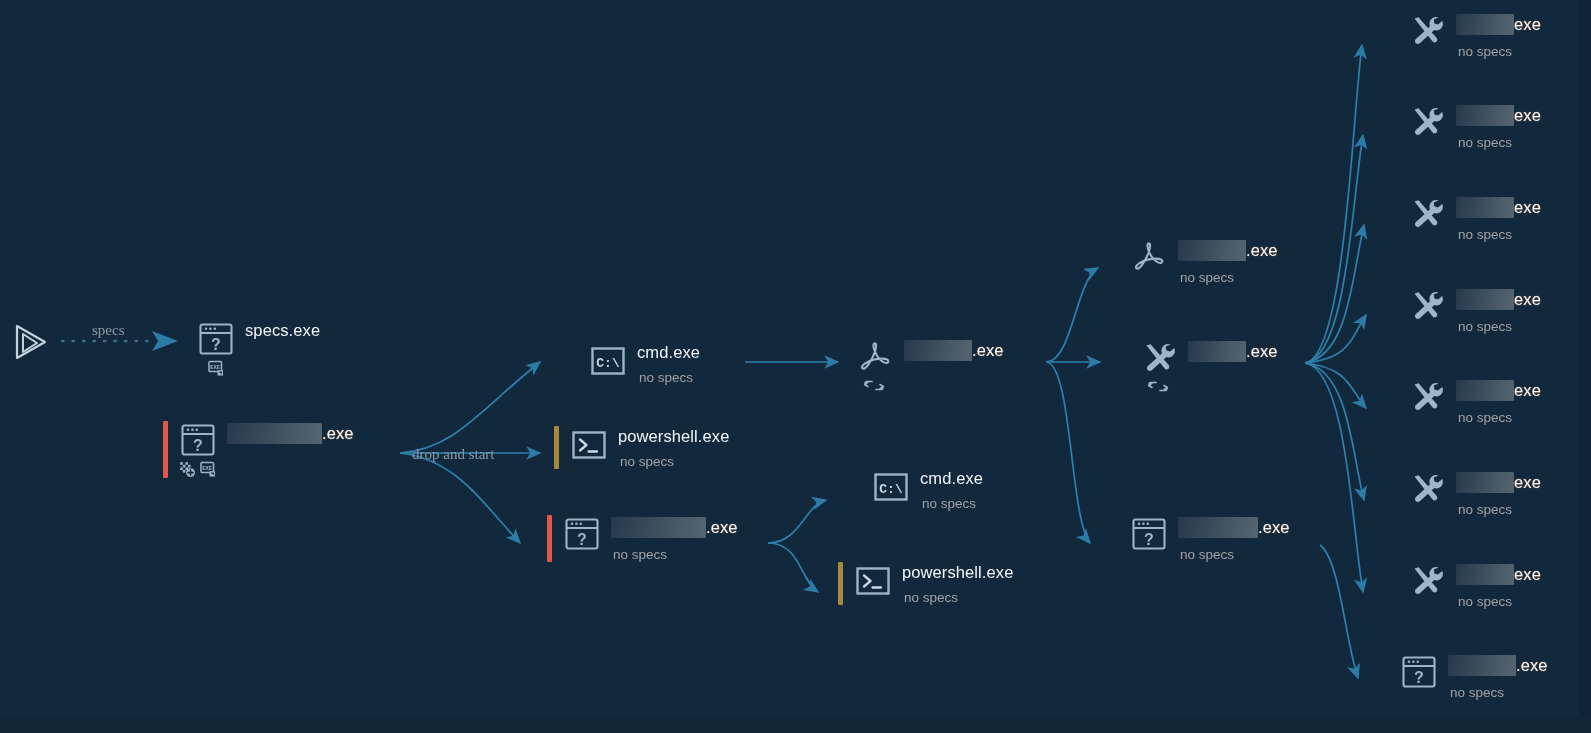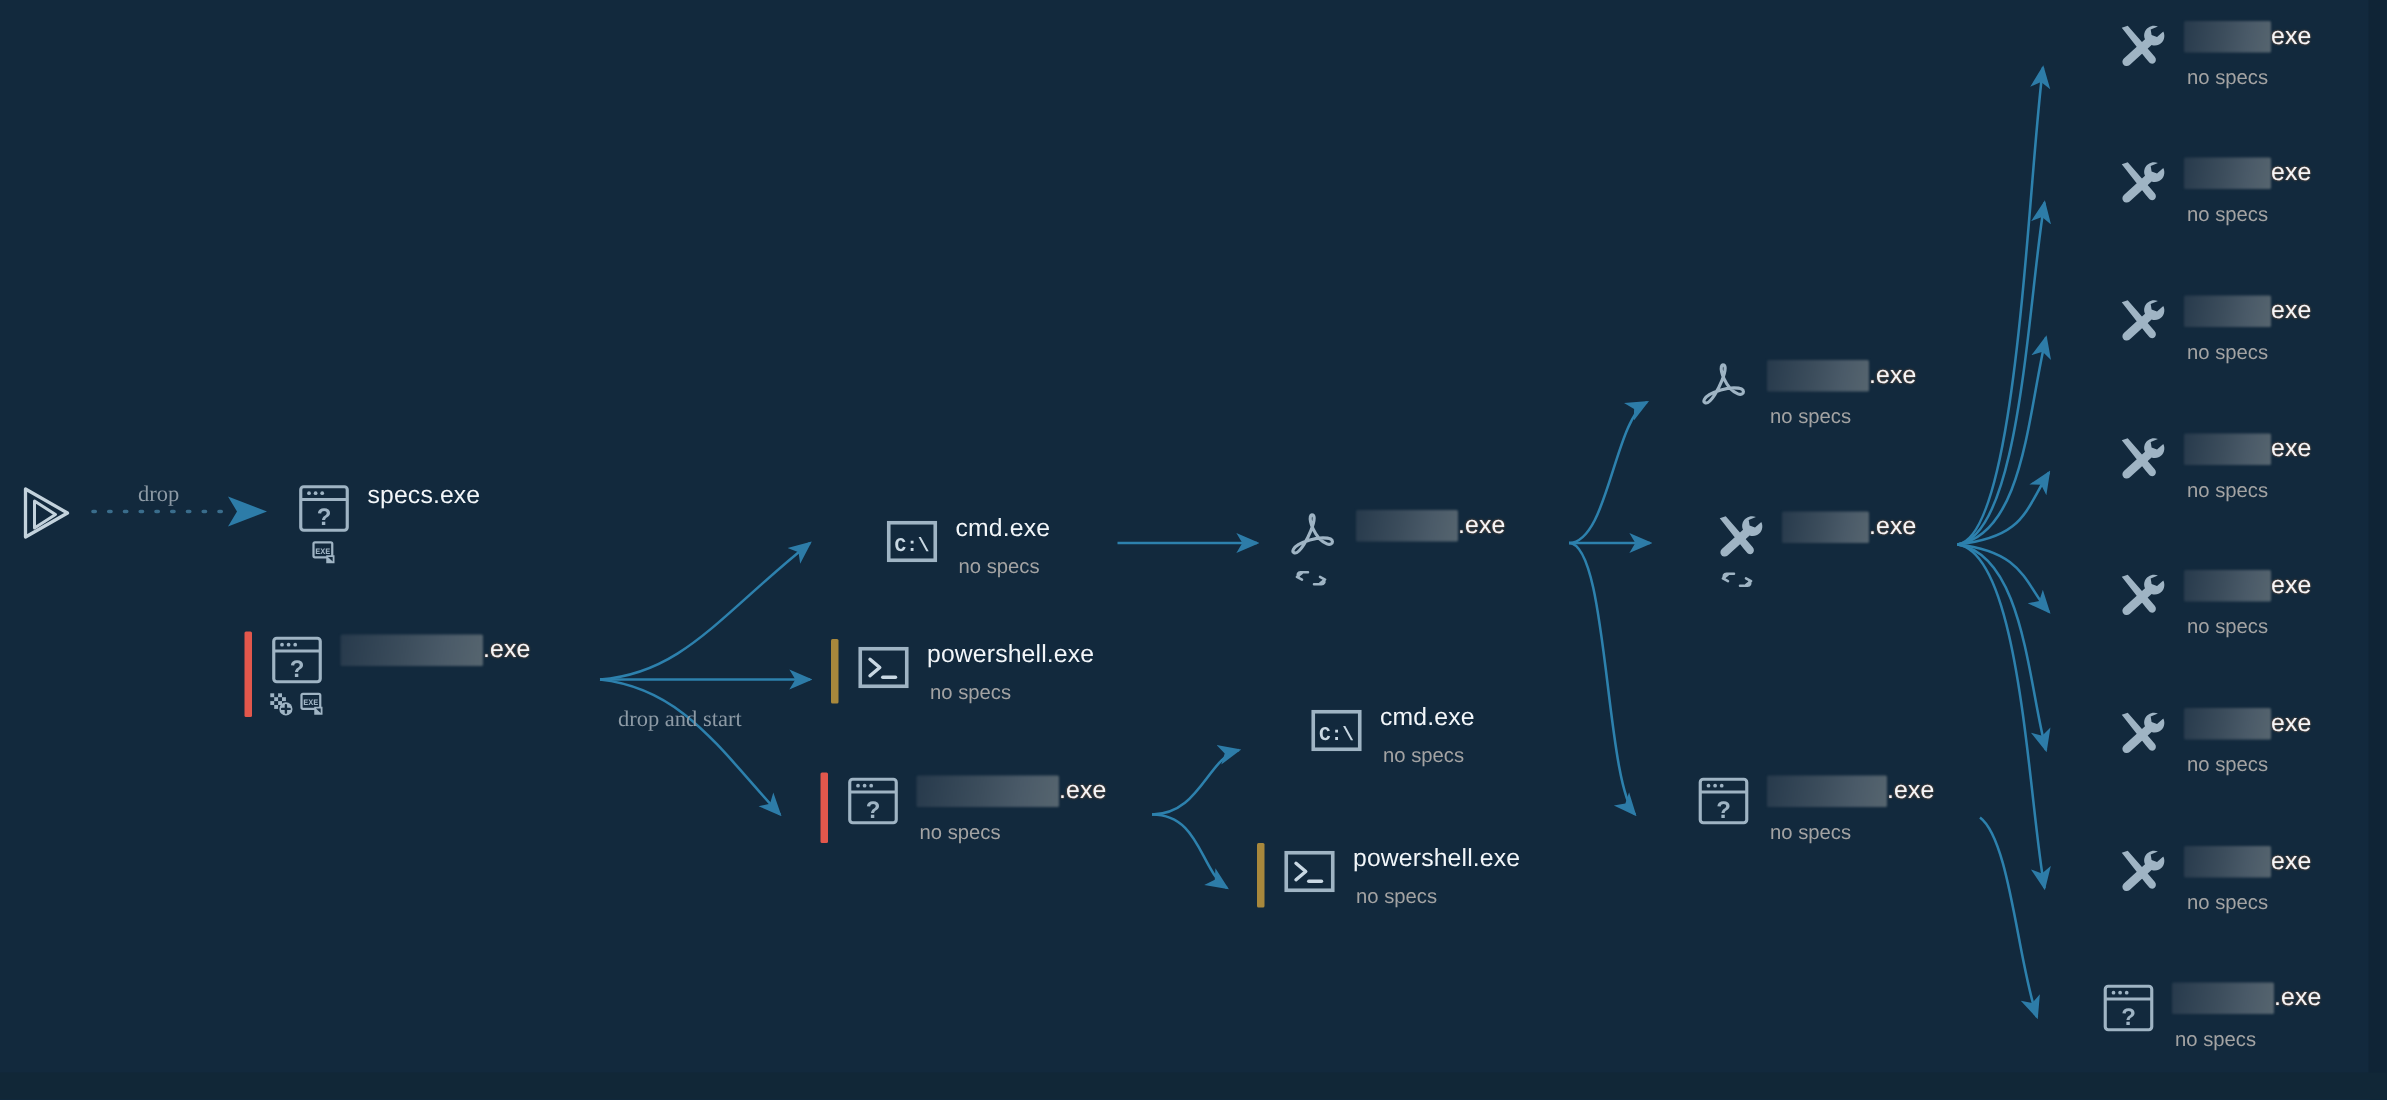--- a/index.html
+++ b/index.html
@@ -93,22 +93,22 @@
   </svg>
 
   <div class="gutter-right"></div>
   <div class="gutter-bottom"></div>
 
   <svg class="start-logo" viewBox="0 0 44 44">
     <path d="M9,6 L9,38 L37,22 Z" fill="none" stroke="#c3d2dc" stroke-width="2.2" stroke-linejoin="round"></path>
     <path d="M15,14 L15,32 L29,23 Z" fill="none" stroke="#c3d2dc" stroke-width="2" stroke-linejoin="round"></path>
   </svg>
 
-  <div class="elabel" style="left:92px;top:322px;">drop</div>
-  <div class="elabel" style="left:412px;top:472px;">drop and start</div>
+  <div class="elabel" style="left:92px;top:322px;">specs</div>
+  <div class="elabel" style="left:412px;top:446px;">drop and start</div>
 
   <div id="nodes-layer">
       <div class="node" style="left: 193px; top: 320px;">
         <div class="icon-col">
           <span>
             <svg class="icon" viewBox="0 0 40 38">
       <rect x="4.5" y="4.5" width="31" height="29" rx="2" fill="none" stroke="#9fb4c4" stroke-width="2.1"></rect>
       <line x1="4.5" y1="13" x2="35.5" y2="13" stroke="#9fb4c4" stroke-width="2"></line>
       <circle cx="10" cy="8.8" r="1.25" fill="#9fb4c4"></circle>
               <circle cx="14.4" cy="8.8" r="1.25" fill="#9fb4c4"></circle>

